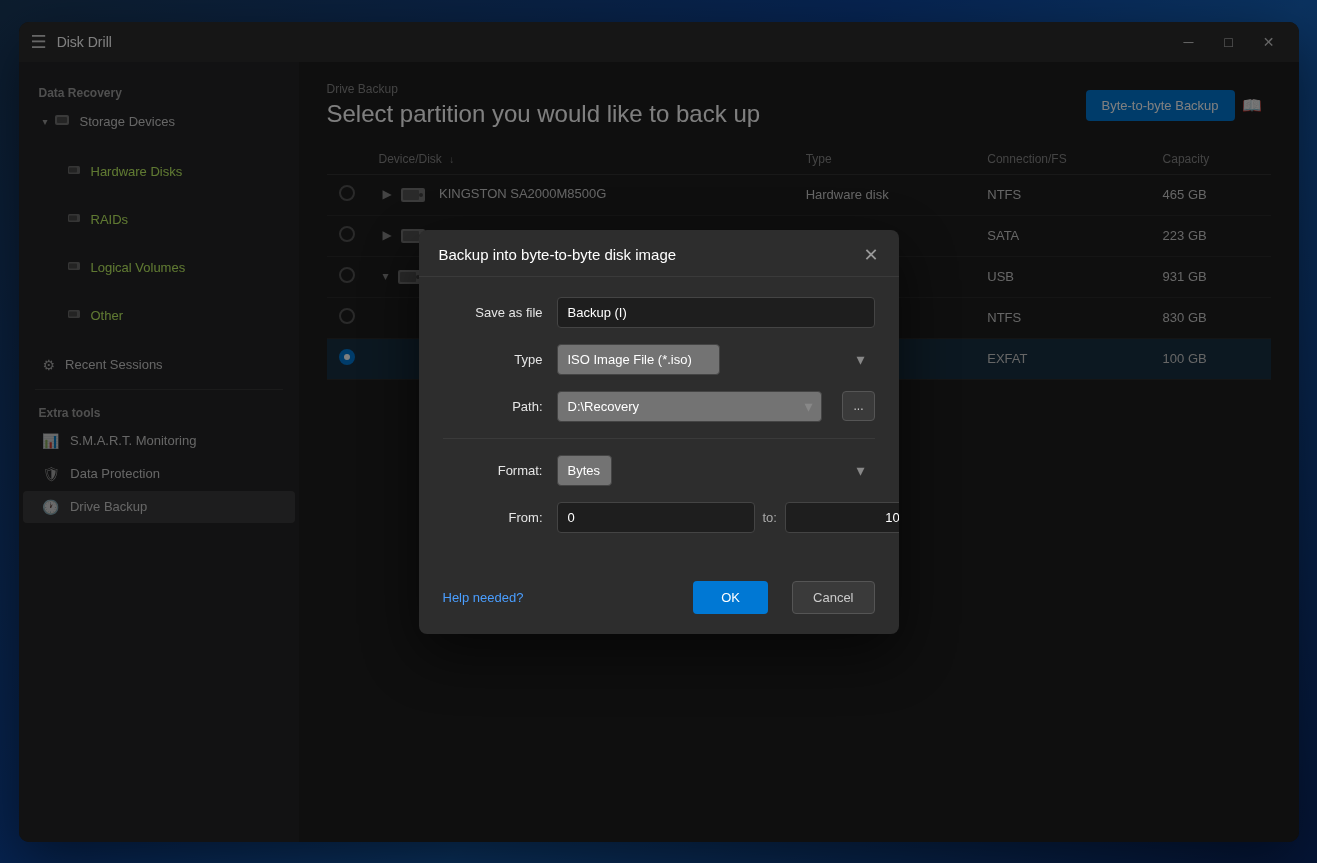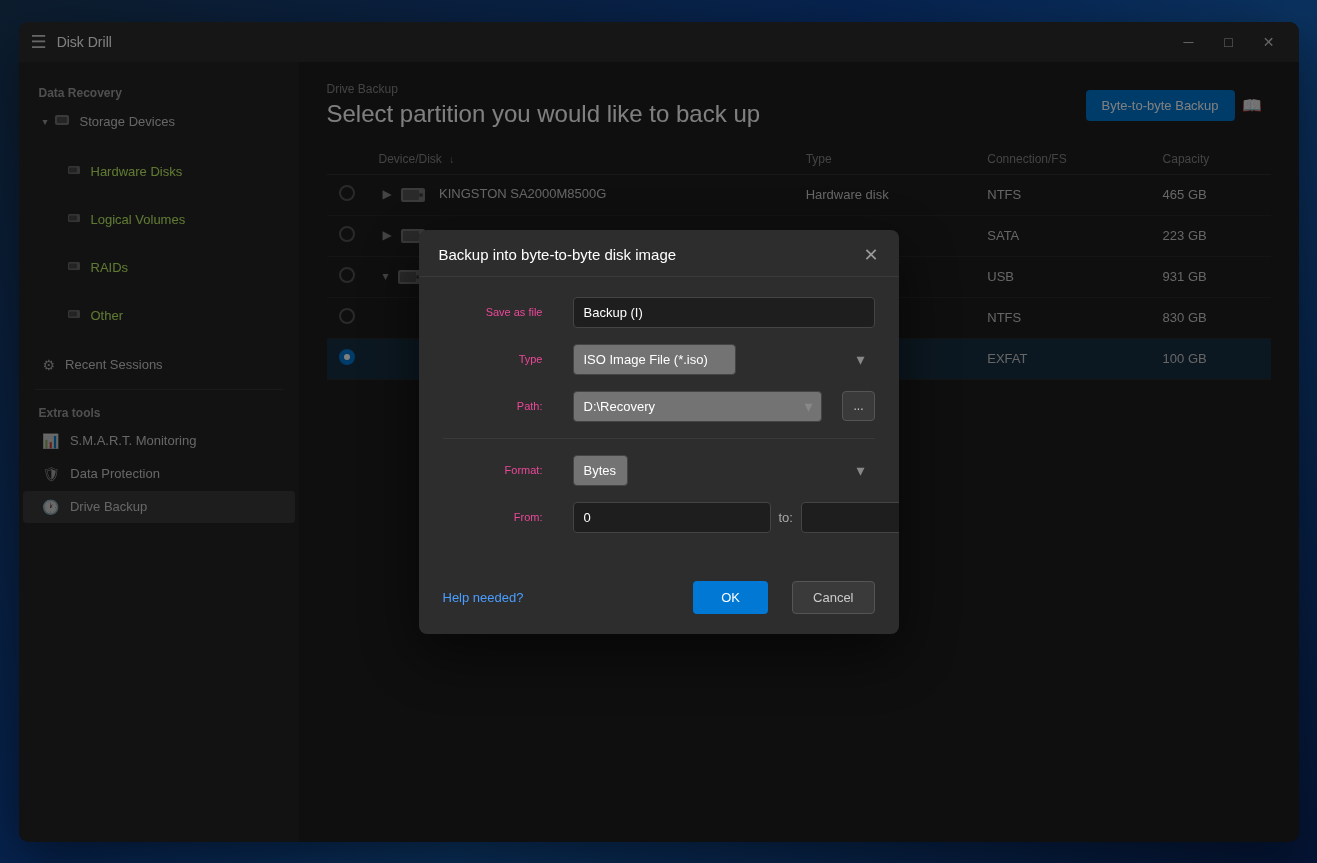--- a/index.html
+++ b/index.html
@@ -275,25 +275,25 @@
     }
     .dialog-body {
       padding: 20px 24px;
     }
     .form-row {
       display: flex;
       align-items: center;
       margin-bottom: 16px;
     }
     .form-label {
-      color: #ec4899;
-      font-size: 11px;
+      color: #e5e5e5;
+      font-size: 13px;
       width: 100px;
       text-align: right;
-      margin-right: 30px;
+      margin-right: 14px;
       flex-shrink: 0;
     }
     .form-input {
       flex: 1;
       background: #1e1e1e;
       border: 1px solid #444;
       color: #fff;
       padding: 7px 10px;
       border-radius: 4px;
       font-size: 13px;
@@ -468,31 +468,31 @@
         <span>Hardware Disks</span>
       </div>
 
       <div class="sidebar-sub-item">
         <span class="icon">
           <svg width="14" height="12" viewBox="0 0 14 12" fill="none">
             <rect x="1" y="2" width="12" height="8" rx="1.5" fill="#888"></rect>
             <rect x="2" y="3.5" width="8" height="5" rx="1" fill="#555"></rect>
           </svg>
         </span>
-        <span>Logical Volumes</span>
+        <span>RAIDs</span>
       </div>
 
       <div class="sidebar-sub-item">
         <span class="icon">
           <svg width="14" height="12" viewBox="0 0 14 12" fill="none">
             <rect x="1" y="2" width="12" height="8" rx="1.5" fill="#888"></rect>
             <rect x="2" y="3.5" width="8" height="5" rx="1" fill="#555"></rect>
           </svg>
         </span>
-        <span>RAIDs</span>
+        <span>Logical Volumes</span>
       </div>
 
       <div class="sidebar-sub-item">
         <span class="icon">
           <svg width="14" height="12" viewBox="0 0 14 12" fill="none">
             <rect x="1" y="2" width="12" height="8" rx="1.5" fill="#888"></rect>
             <rect x="2" y="3.5" width="8" height="5" rx="1" fill="#555"></rect>
           </svg>
         </span>
         <span>Other</span>

